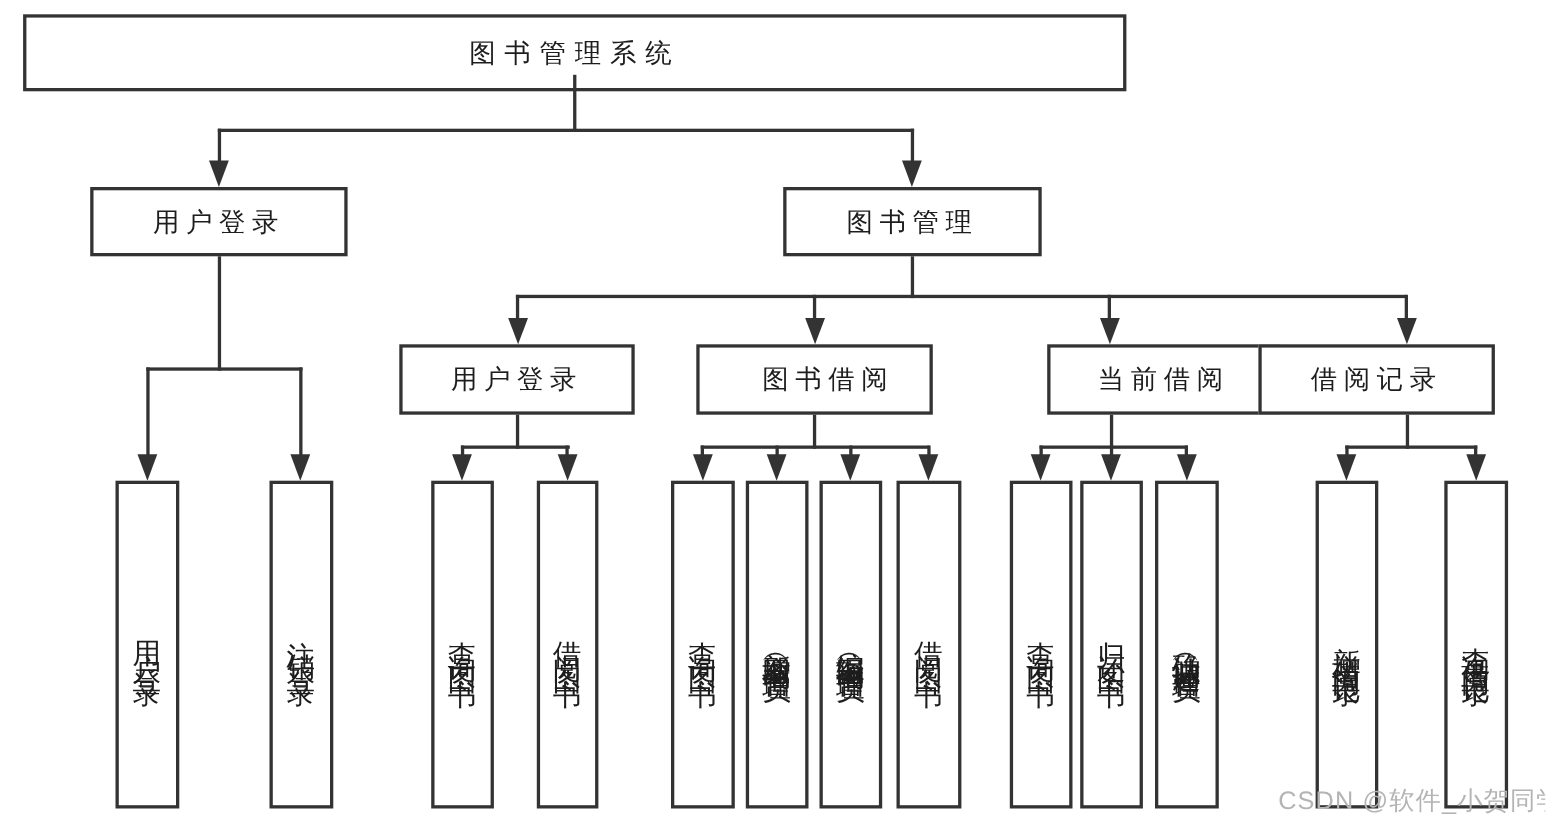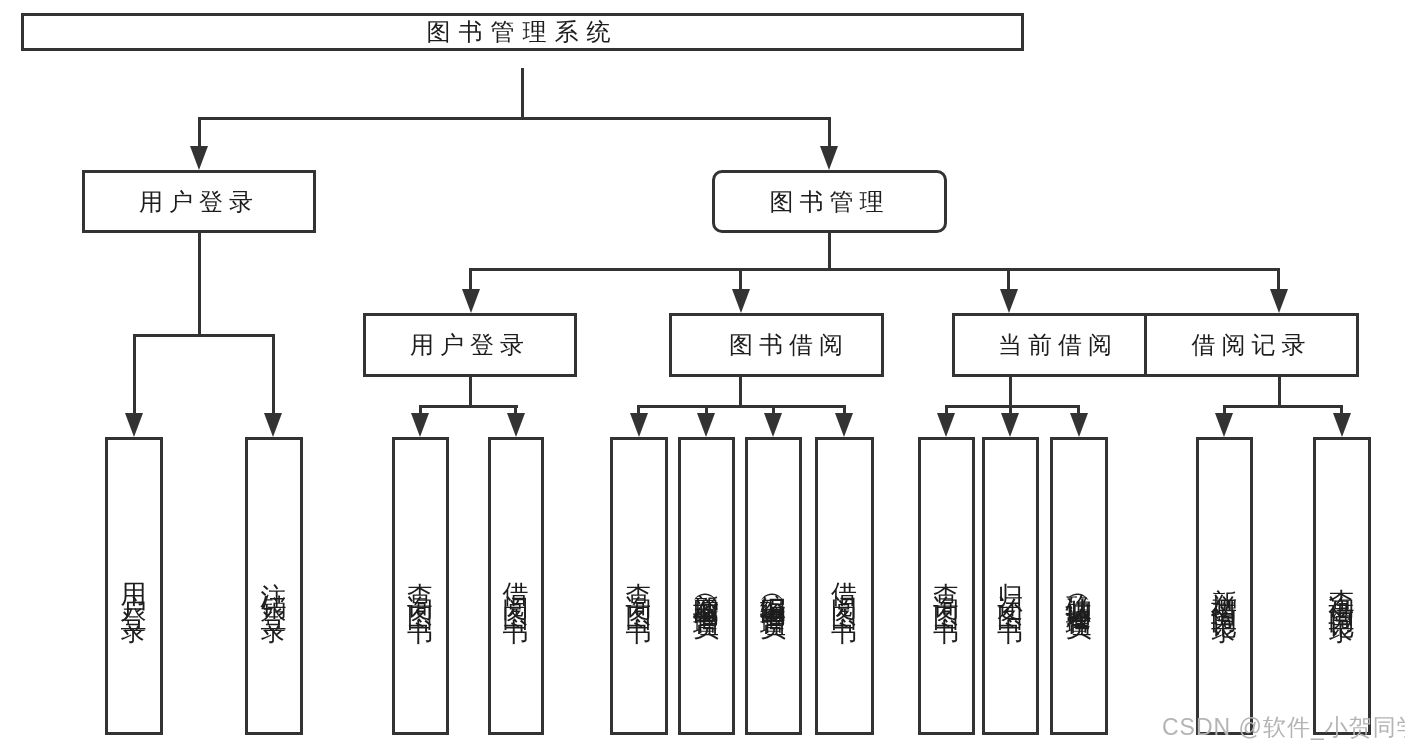--- a/index.html
+++ b/index.html
@@ -49,35 +49,35 @@
     color:#b4b4b4;
     z-index:9;
     white-space:nowrap;
   }
 </style>
 </head>
 <body>
 
 <div class="canvas">
 
-  <div class="box hbox root-box" style="left:21px; top:13px; width:1003px; height:38px;font-family:Liberation Mono, monospace;">
+  <div class="box hbox root-box" style="left:21px; top:13px; width:1003px; height:70px;font-family:Liberation Mono, monospace;">
     <span>图书管理系统</span>
   </div>
 
   <div class="vl" style="left:521px; top:68px;  height:52px;"></div>
   <div class="hl" style="left:198px; top:117px; width:633px;"></div>
   <div class="vl" style="left:198px; top:117px; height:30px;"></div>
   <div class="arrow" style="left:190px; top:146px;"></div>
   <div class="vl" style="left:828px; top:117px; height:30px;"></div>
   <div class="arrow" style="left:820px; top:146px;"></div>
 
   <div class="box hbox" style="left:82px; top:170px; width:234px; height:63px;">
     <span>用户登录</span>
   </div>
-  <div class="box hbox" style="left:712px; top:170px; width:235px; height:63px;border-radius:10px;">
+  <div class="box hbox" style="left:712px; top:170px; width:235px; height:63px;">
     <span>图书管理</span>
   </div>
 
   <div class="vl" style="left:198px; top:233px; height:104px;"></div>
   <div class="hl" style="left:133px; top:334px; width:142px;"></div>
   <div class="vl" style="left:133px; top:334px; height:80px;"></div>
   <div class="arrow" style="left:125px; top:413px;"></div>
   <div class="vl" style="left:272px; top:334px; height:80px;"></div>
   <div class="arrow" style="left:264px; top:413px;"></div>
 
@@ -88,21 +88,21 @@
   <div class="vl" style="left:739px;  top:268px; height:22px;"></div>
   <div class="arrow" style="left:732px;  top:289px;"></div>
   <div class="vl" style="left:1007px; top:268px; height:22px;"></div>
   <div class="arrow" style="left:1000px; top:289px;"></div>
   <div class="vl" style="left:1277px; top:268px; height:22px;"></div>
   <div class="arrow" style="left:1270px; top:289px;"></div>
 
   <div class="box hbox" style="left:363px; top:313px; width:214px; height:64px;">
     <span>用户登录</span>
   </div>
-  <div class="box hbox" style="left:669px; top:313px; width:215px; height:64px;padding-left:25px;">
+  <div class="box hbox" style="left:633px; top:313px; width:215px; height:64px;padding-left:25px;">
     <span>图书借阅</span>
   </div>
   <div class="box hbox" style="left:905px; top:313px; width:212px; height:64px;margin-left:47px;">
     <span>当前借阅</span>
   </div>
   <div class="box hbox" style="left:1144px; top:313px; width:215px; height:64px;">
     <span>借阅记录</span>
   </div>
 
   <div class="vl" style="left:469px; top:377px; height:31px;"></div>

